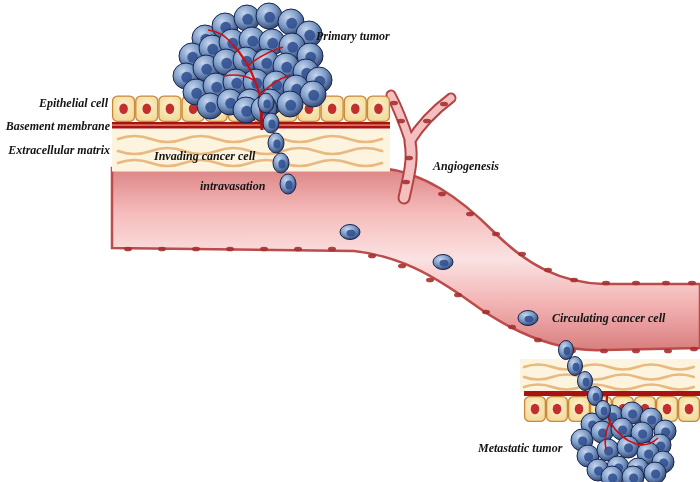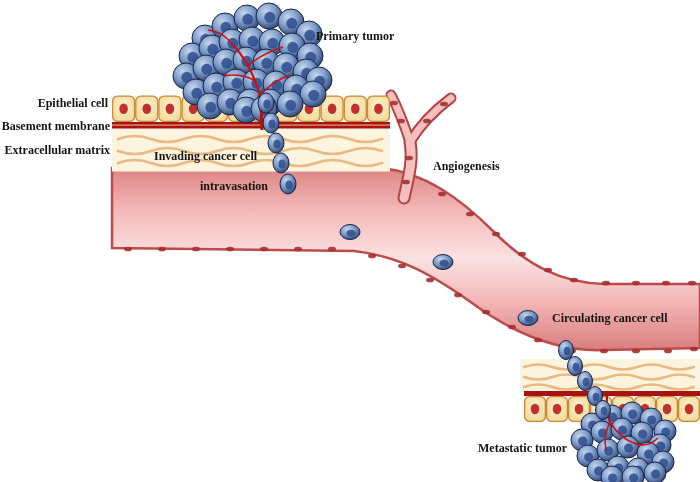--- a/index.html
+++ b/index.html
@@ -1,17 +1,17 @@
 <!DOCTYPE html>
 <html><head>
 <meta charset="utf-8">
 <style>
   html,body{margin:0;padding:0;background:#ffffff;}
   #stage{position:relative;width:700px;height:482px;background:#ffffff;overflow:hidden;
-         font-family:"Liberation Serif", serif;}
+         font-family:"Liberation Serif", serif;font-style:italic;}
   svg{position:absolute;inset:0;}
   .lbl{font-family:"Liberation Serif", serif;font-weight:bold;font-size:12px;fill:#141414;}
 </style>
 </head>
 <body>
 
 <div id="stage">
 <svg viewBox="0 0 700 482" width="700" height="482">
   <defs>
     <radialGradient id="gCell" cx="38%" cy="32%" r="80%">

